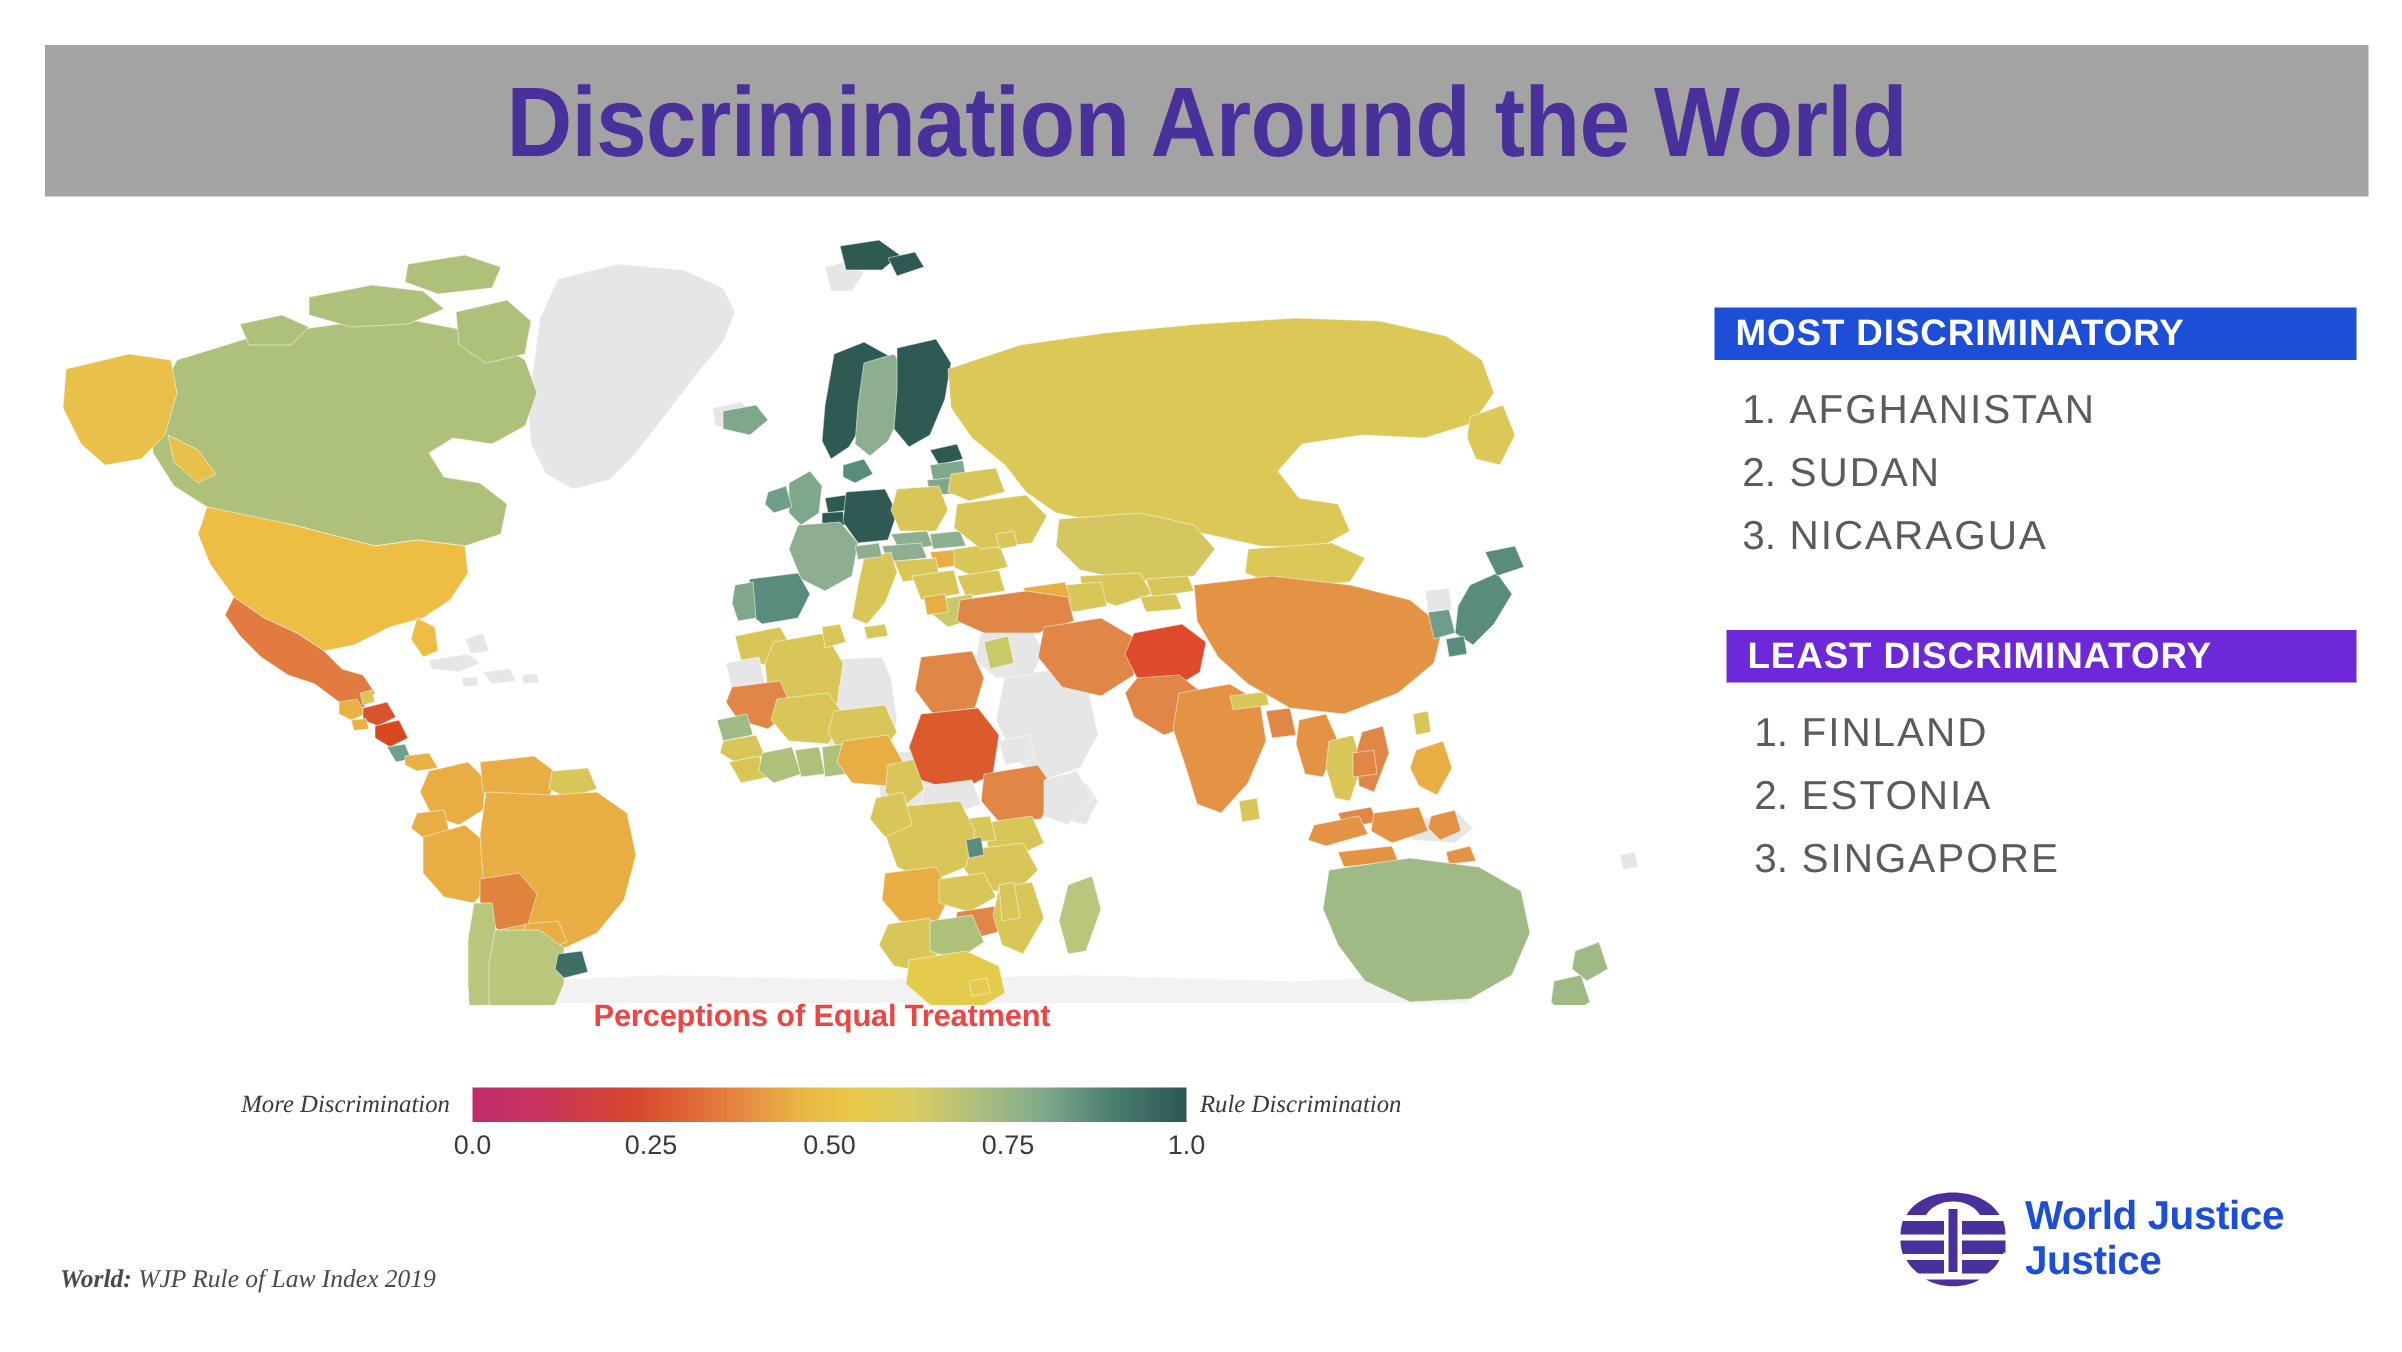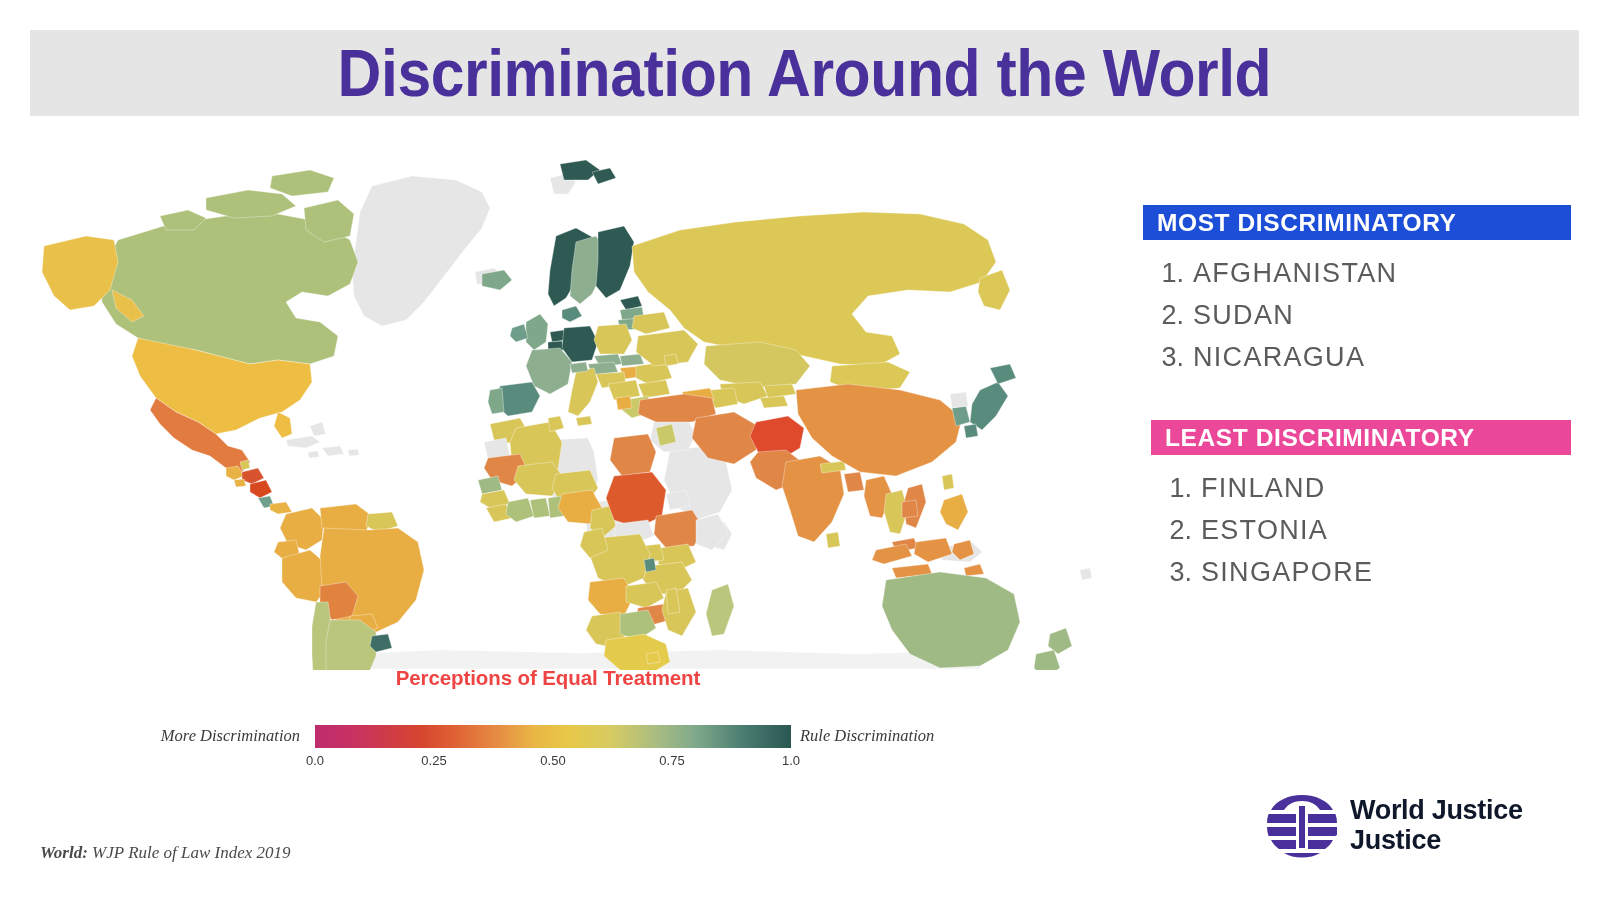--- a/index.html
+++ b/index.html
@@ -6,22 +6,22 @@
   html, body {
     width: 1601px; height: 901px;
     background: #ffffff;
     font-family: "Liberation Sans", sans-serif;
     overflow: hidden;
   }
   #page { position: relative; width: 1601px; height: 901px; background: #fff; }
 
   
   #title-band {
-    position: absolute; left: 30px; top: 30px; width: 1549px; height: 86px;
-    background: #e5e5e5;
+    position: absolute; left: 30px; top: 30px; width: 1549px; height: 101px;
+    background: #a3a3a3;
     display: flex; align-items: center; justify-content: center;
   }
   #page-title {
     font-family: "Liberation Sans", sans-serif;
     font-size: 66px; font-weight: bold; color: #49309B;
     letter-spacing: -0.5px; white-space: nowrap;
     transform: scaleX(0.92); transform-origin: center;
   }
 
   
@@ -56,34 +56,34 @@
   .cb-edge-label {
     position: absolute; top: 60px;
     font-size: 16.5px; font-style: italic; color: #3A3A3A;
     font-family: "Liberation Serif", serif;
     white-space: nowrap;
   }
   #cb-left-label  { right: 800px; width: 300px; text-align: right; margin-left: 28px; }
   #cb-right-label { left: 800px; }
   #cb-ticks { position: absolute; left: 315px; top: 87px; width: 476px; height: 22px; }
   .cb-tick {
-    position: absolute; top: 0; font-size: 13px; color: #3A3A3A;
+    position: absolute; top: 0; font-size: 18px; color: #3A3A3A;
     transform: translateX(-50%); white-space: nowrap;
   }
 
   
   #panel { position: absolute; left: 1125px; top: 205px; width: 460px; }
   .rank-header {
     display: flex; align-items: center;
     height: 35px; padding-left: 14px;
     color: #ffffff; font-size: 24.5px; font-weight: bold;
     letter-spacing: 0.6px; white-space: nowrap;
   }
   #most-header  { background: #1d4ed8; margin-left: 18px; width: 428px; }
-  #least-header { background: #ec4899; margin-left: 26px; width: 420px; }
+  #least-header { background: #6d28d9; margin-left: 26px; width: 420px; }
   .rank-list { list-style: none; margin-top: 12px; }
   .rank-item {
     display: flex; align-items: baseline;
     font-size: 27px; color: #5B5B5B; letter-spacing: 1.3px;
     padding: 5.5px 0 5.5px 0; white-space: nowrap;
   }
   .rank-num { width: 46px; text-align: right; padding-right: 9px; letter-spacing: 0px; }
   #most-list  { margin-left: 22px; }
   #least-list { margin-left: 30px; }
   #least-block { margin-top: 42px; }
@@ -95,21 +95,21 @@
     font-family: "Liberation Serif", serif; font-style: italic;
     white-space: nowrap;
   }
   #source-label { font-weight: bold; }
 
   
   #logo { position: absolute; left: 1266px; top: 791px; width: 300px; height: 72px; }
   #logo-globe { position: absolute; left: 0; top: 2px; width: 72px; height: 66px; }
   #logo-text {
     position: absolute; left: 84px; top: 4px;
-    color: #0f172a; font-weight: bold; font-size: 27px; line-height: 30px;
+    color: #1d4ed8; font-weight: bold; font-size: 27px; line-height: 30px;
     letter-spacing: -0.3px; white-space: nowrap;
   }
 </style>
 </head>
 <body>
 
 <div id="page">
 
   <div id="title-band">
     <div id="page-title">Discrimination Around the World</div>

